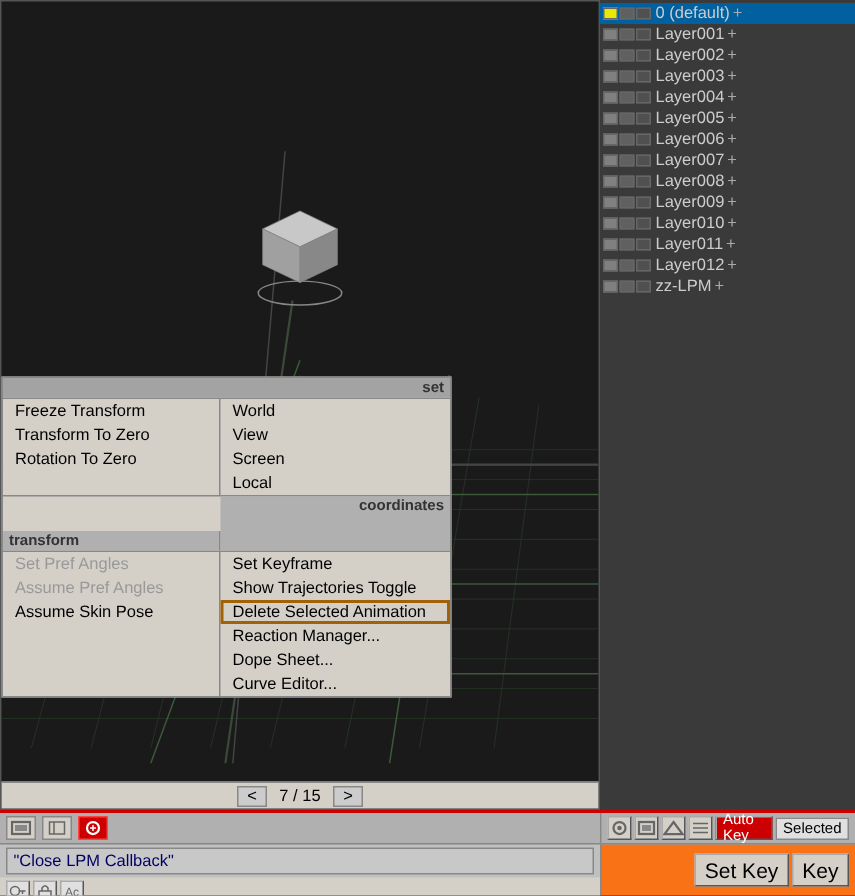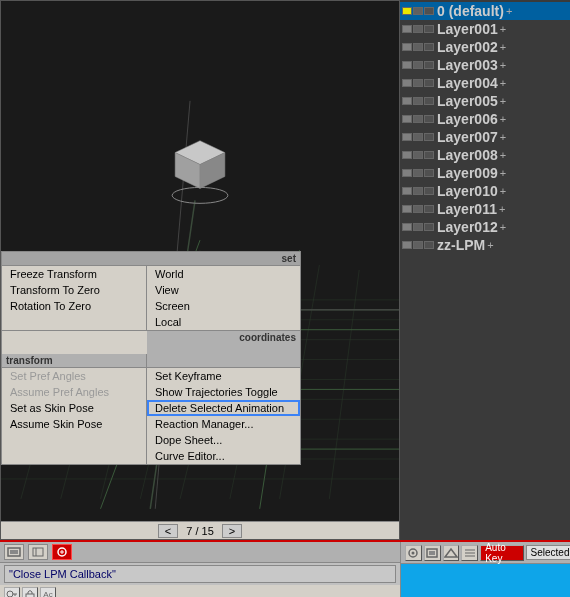--- a/index.html
+++ b/index.html
@@ -22,34 +22,34 @@
     
     .context-menu { position: absolute; top: 250px; left: 0px; background: #d4d0c8; border: 1px solid #888; z-index: 10; width: 300px; }
     .menu-item { padding: 2px 8px; color: #000; cursor: pointer; white-space: nowrap; font-size: 11px; }
     .menu-item.disabled { color: #999; cursor: default; }
 
     
     .right-panel { width: 170px; background: #3a3a3a; height: 540px; overflow: hidden; }
     .layer-list { list-style: none; padding: 2px 0; }
     .layer-item { display: flex; align-items: center; padding: 1px 2px; color: #ccc; font-size: 11px; cursor: pointer; white-space: nowrap; }
     .layer-item.selected { background: #0060a0; }
-    .layer-name { font-size: 14px; font-weight: bold; }
+    .layer-name { font-size: 11px; }
     .layer-plus { color: #aaa; margin-left: 2px; }
 
     
     .status-bar { display: flex; height: 57px; background: #c0c0c0; border-top: 2px solid #cc0000; }
     .status-left { flex: 1; display: flex; flex-direction: column; }
     .status-icons { display: flex; height: 22px; background: #b0b0b0; align-items: center; padding: 2px 4px; gap: 4px; border-bottom: 1px solid #888; }
     .status-icon { width: 20px; height: 16px; background: #d4d0c8; border: 1px solid #888; display: flex; align-items: center; justify-content: center; cursor: pointer; font-size: 9px; }
     .status-text-bar { background: #c8c8c8; border: 1px solid #888; margin: 2px 4px; padding: 2px 4px; color: #000066; font-size: 11px; height: 20px; }
     .status-bottom-icons { display: flex; height: 18px; align-items: center; padding: 2px 4px; background: #d4d0c8; gap: 2px; }
     .mini-icon { width: 16px; height: 14px; background: #e0e0e0; border: 1px outset #aaa; display: flex; align-items: center; justify-content: center; font-size: 8px; cursor: pointer; }
 
     
-    .status-right { width: 170px; background: #0ea5e9; display: flex; flex-direction: row; border-left: 1px solid #888; }
+    .status-right { width: 170px; background: #f97316; display: flex; flex-direction: column; border-left: 1px solid #888; }
     .status-right-top { display: flex; height: 22px; background: #b0b0b0; align-items: center; justify-content: flex-end; padding: 2px 4px; gap: 2px; border-bottom: 1px solid #888; }
     .status-right-btn { background: #e0e0e0; border: 1px outset #aaa; padding: 1px 4px; font-size: 10px; cursor: pointer; height: 16px; display: flex; align-items: center; }
     .status-right-btn.active { background: #cc0000; color: white; }
     .selected-badge { background: #e0e0e0; border: 1px solid #888; padding: 1px 4px; font-size: 10px; color: #000; }
     .status-right-bottom { display: flex; height: 35px; align-items: center; justify-content: flex-end; padding: 2px 4px; gap: 2px; }
     .key-btn { background: #d4d0c8; border: 1px outset #aaa; padding: 2px 6px; font-size: 14px; cursor: pointer; }
   </style>
 </head>
 <body>
 
@@ -140,28 +140,27 @@
         <div style="display:flex; border-top:1px solid #888; border-bottom:1px solid #888;">
           <div style="min-width:145px; padding:1px 4px; background:#b0b0b0; font-size:10px; font-weight:bold; color:#333; border-right:1px solid #888;margin-top:23px;">transform</div>
           <div style="flex:1; padding:1px 4px; background:#b0b0b0; font-size:10px; font-weight:bold; color:#333; text-align:right;">coordinates</div>
         </div>
 
         <div style="display:flex;">
 
           <div style="min-width:145px; border-right:1px solid #888;">
             <div class="menu-item disabled">Set Pref Angles</div>
             <div class="menu-item disabled">Assume Pref Angles</div>
-            <div class="menu-item">Set as Skin Pose</div>
             <div class="menu-item">Assume Skin Pose</div>
           </div>
 
           <div style="flex:1;">
             <div class="menu-item">Set Keyframe</div>
             <div class="menu-item">Show Trajectories Toggle</div>
-            <div class="menu-item" style="background:#d4d0c8; border:2px solid #3b82f6; color:#000; padding:0px 6px;">Delete Selected Animation</div>
+            <div class="menu-item" style="background:#d4d0c8; border:2px solid #a16207; color:#000; padding:0px 6px;">Delete Selected Animation</div>
             <div class="menu-item">Reaction Manager...</div>
             <div class="menu-item">Dope Sheet...</div>
             <div class="menu-item">Curve Editor...</div>
           </div>
         </div>
       </div>
 
       <div style="position:absolute; bottom:0; left:0; right:0; display:flex; align-items:center; justify-content:center; background:#d4d0c8; height:18px; gap:8px; border-top:1px solid #888;">
         <button style="background:#ccc; border:1px solid #888; cursor:pointer; padding:0 6px; font-size:11px; height:14px; line-height:12px;">&lt;</button>
         <span style="font-size:11px; color:#000;text-align:right;">7 / 15</span>

